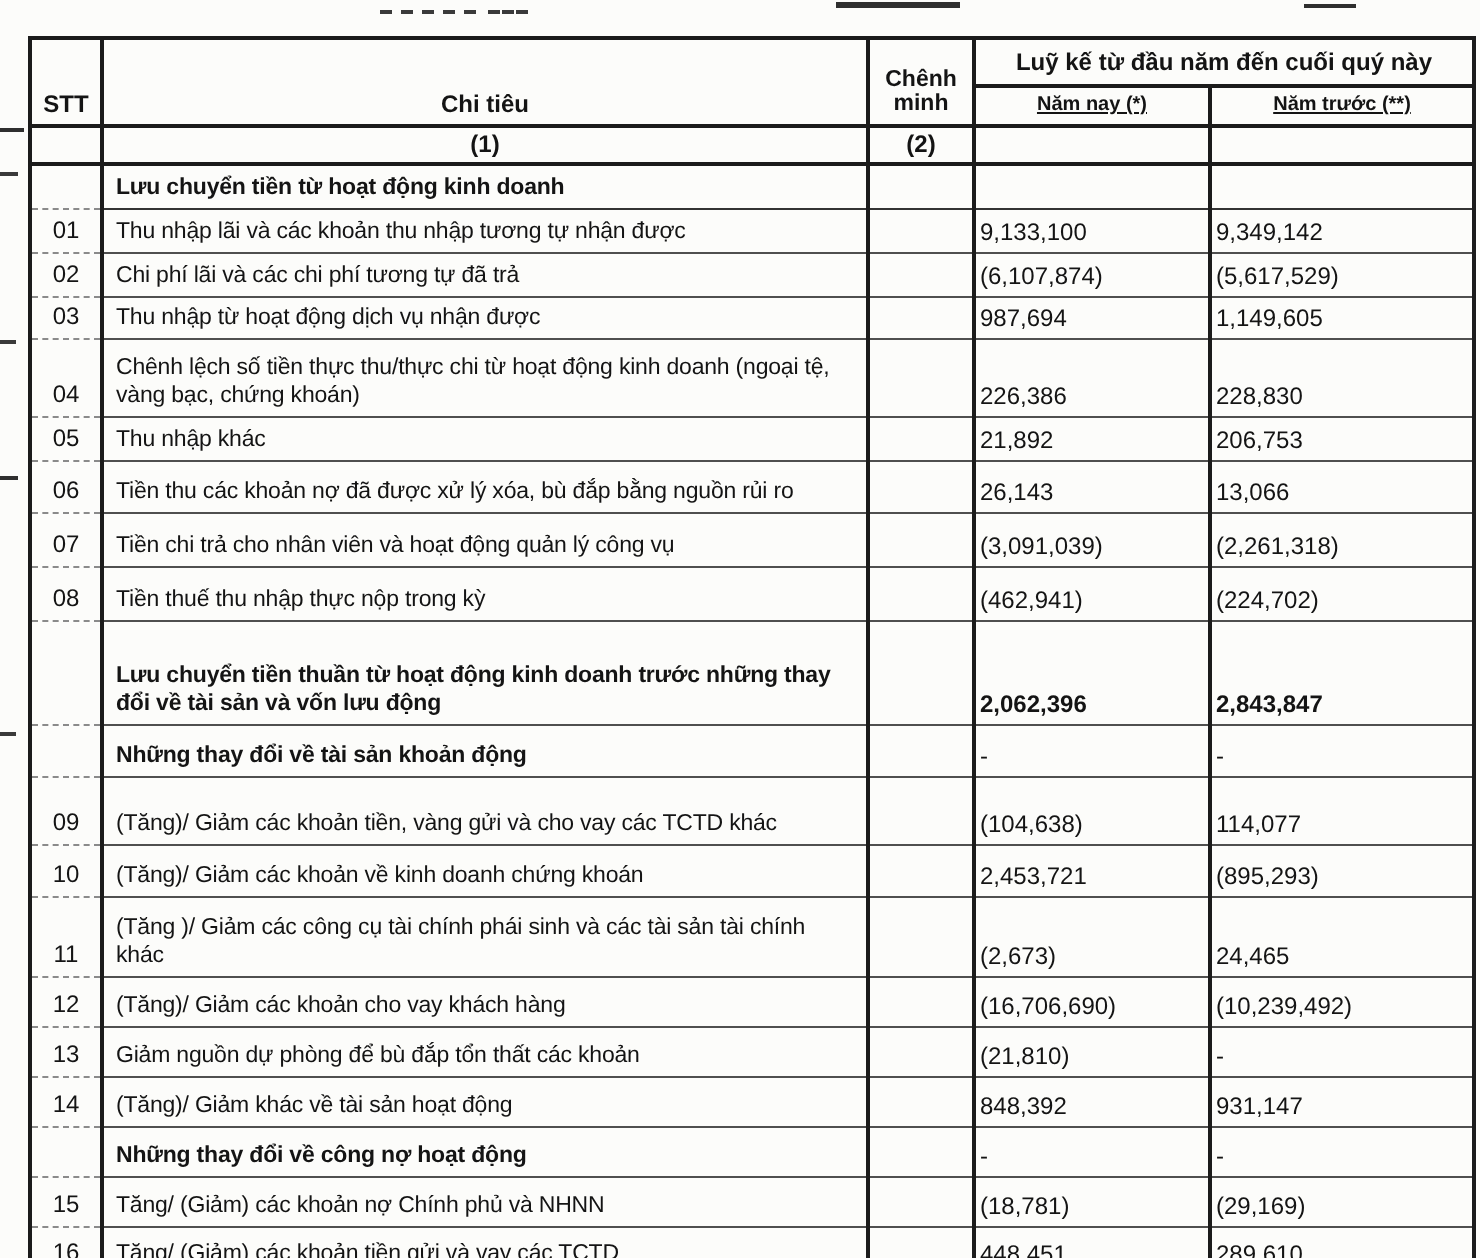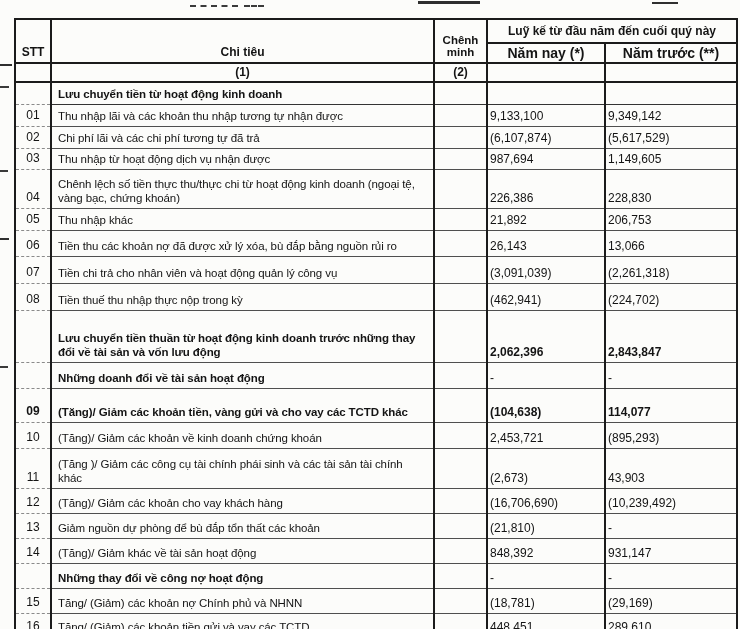--- a/index.html
+++ b/index.html
@@ -19,33 +19,33 @@
     font-size:12px;line-height:14px;
   }
   
   .cf thead th{font-weight:700;text-align:center;}
   tr.hh1{height:24px;}
   tr.hh2{height:20px;}
   tr.hh3{height:15px;}
   th.stt-h,th.ct-h,th.tm-h{border-bottom:2px solid #1b1b1b;padding-bottom:3px;vertical-align:bottom;}
   th.tm-h{font-size:11.5px;line-height:12px;padding-bottom:4px;}
   th.lk-h{border-bottom:2px solid #1b1b1b;vertical-align:middle;font-size:12px;}
-  th.sub-h{border-bottom:2px solid #1b1b1b;vertical-align:middle;font-size:14px;}
+  th.sub-h{border-bottom:2px solid #1b1b1b;vertical-align:middle;font-size:10px;text-decoration:underline;}
   tr.hh3 td{border-bottom:2px solid #1b1b1b;font-weight:700;text-align:center;padding-bottom:2px;}
   
   .cf tbody td{border-bottom:1px solid #4f4f4f;}
   td.stt{text-align:center;padding-bottom:4px;border-bottom:1px dashed #8a8a8a !important;}
   td.lbl{padding:1px 4px 3px 6px;font-size:11.5px;letter-spacing:-0.1px;}
   td.tm{}
   td.num{text-align:left;padding:0 5px 3px 2px;white-space:nowrap;font-size:12px;}
   td.dash1{padding-right:20px;}
   td.dash2{padding-right:34px;}
   tr.sec td{border-bottom:1.5px solid #333;}
   .b{font-weight:700;margin-top:12px;} tr.h21{height:21px;} tr.h22{height:22px;} tr.h25{height:25px;padding-left:20px;}
-  tr.h26{height:26px;} tr.h27{height:27px;} tr.h34{height:34px;font-weight:bold;} tr.h39{height:39px;}
+  tr.h26{height:26px;} tr.h27{height:27px;} tr.h34{height:34px;} tr.h39{height:39px;}
   tr.h40{height:40px;} tr.h52{height:52px;}
   
   .art{position:absolute;background:#2f2f2f;height:2px;}
   .art.dashed{background:transparent;border-top:2px dashed #3a3a3a;height:0;}
 </style>
 </head>
 <body>
 
 <div class="page">
 
@@ -152,21 +152,21 @@
       </tr>
       <tr class="h52">
         <td class="stt"></td>
         <td class="lbl b">Lưu chuyển tiền thuần từ hoạt động kinh doanh trước những thay đổi về tài sản và vốn lưu động</td>
         <td class="tm"></td>
         <td class="num b">2,062,396</td>
         <td class="num b">2,843,847</td>
       </tr>
       <tr class="h26">
         <td class="stt"></td>
-        <td class="lbl b">Những doanh đổi về tài sản hoạt động</td>
+        <td class="lbl b">Những thay đổi về tài sản khoản động</td>
         <td class="tm"></td>
         <td class="num dash1">-</td>
         <td class="num dash2">-</td>
       </tr>
       <tr class="h34">
         <td class="stt">09</td>
         <td class="lbl">(Tăng)/ Giảm các khoản tiền, vàng gửi và cho vay các TCTD khác</td>
         <td class="tm"></td>
         <td class="num">(104,638)</td>
         <td class="num">114,077</td>
@@ -176,21 +176,21 @@
         <td class="lbl">(Tăng)/ Giảm các khoản về kinh doanh chứng khoán</td>
         <td class="tm"></td>
         <td class="num">2,453,721</td>
         <td class="num">(895,293)</td>
       </tr>
       <tr class="h40">
         <td class="stt">11</td>
         <td class="lbl">(Tăng )/ Giảm các công cụ tài chính phái sinh và các tài sản tài chính khác</td>
         <td class="tm"></td>
         <td class="num">(2,673)</td>
-        <td class="num">43,903</td>
+        <td class="num">24,465</td>
       </tr>
       <tr class="h25">
         <td class="stt">12</td>
         <td class="lbl">(Tăng)/ Giảm các khoản cho vay khách hàng</td>
         <td class="tm"></td>
         <td class="num">(16,706,690)</td>
         <td class="num">(10,239,492)</td>
       </tr>
       <tr class="h25">
         <td class="stt">13</td>

